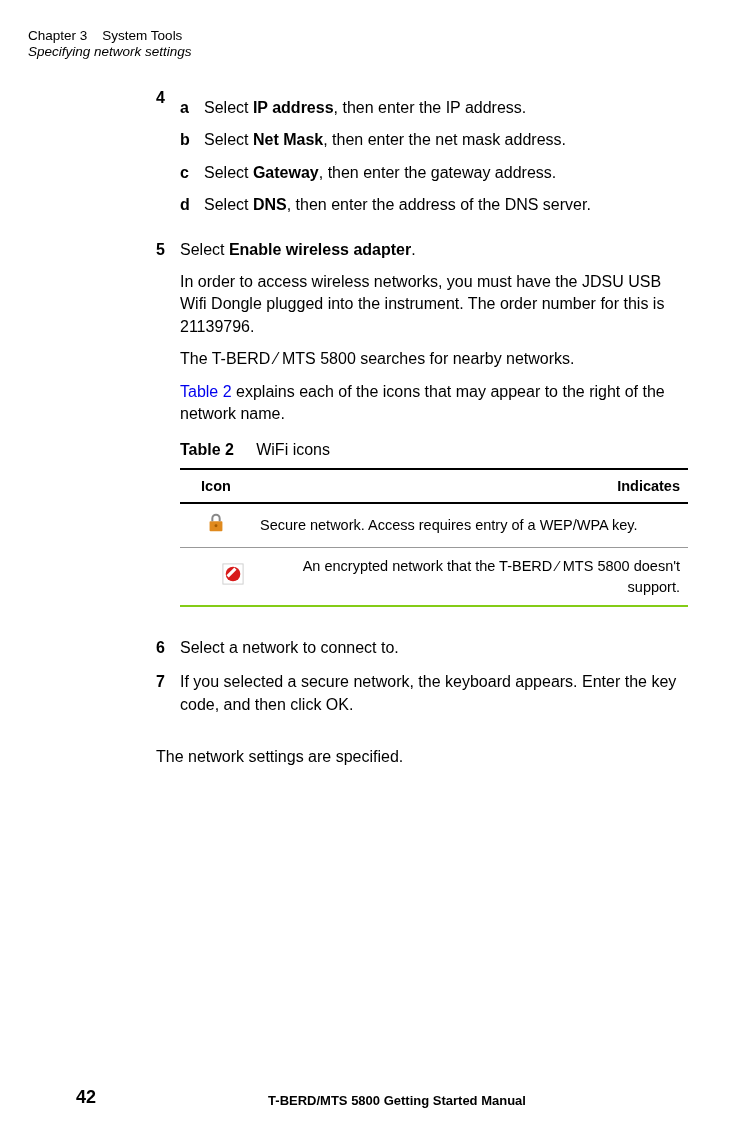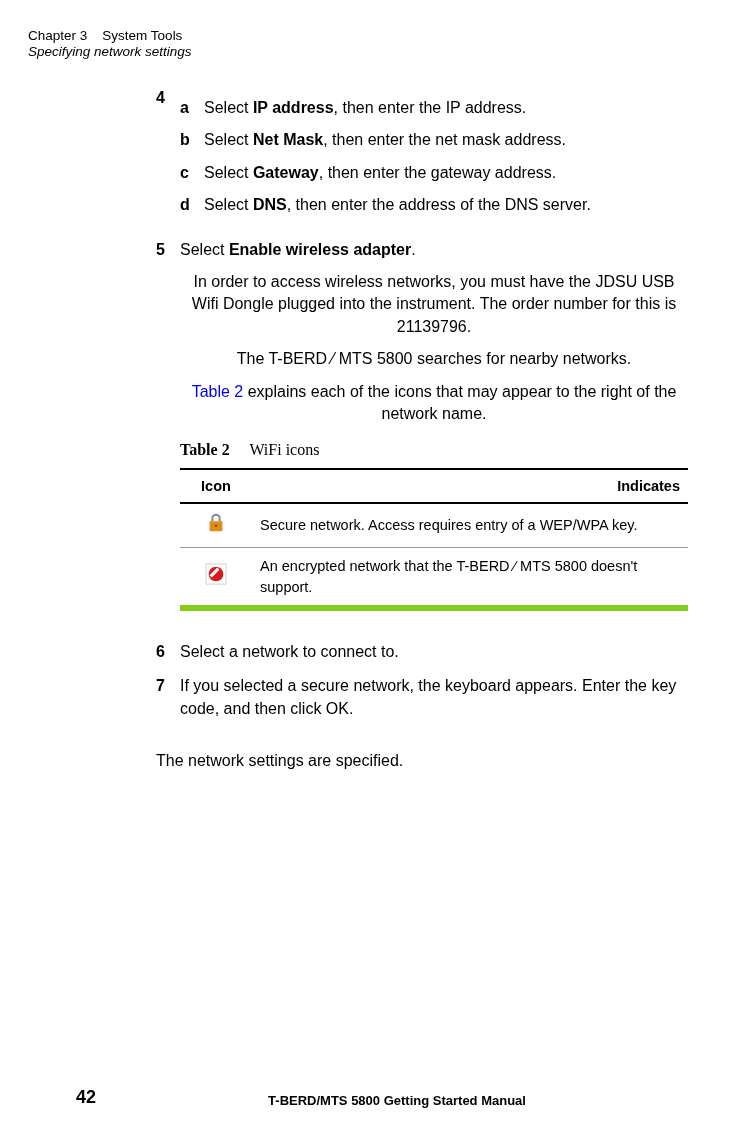--- a/index.html
+++ b/index.html
@@ -54,30 +54,28 @@
     font-weight: bold;
     min-width: 24px;
   }
   .sub-body {
     flex: 1;
   }
   b { font-weight: bold; }
   .para {
     margin-top: 10px;
     margin-bottom: 10px;
-    text-align: center;
   }
   .link {
     color: #0000ee;
   }
   .table-caption {
     font-size: 16px;
     margin-top: 14px;
     margin-bottom: 6px;
-    font-family: Liberation Serif, serif;
   }
   .table-caption .tbold {
     font-weight: bold;
   }
   table {
     border-collapse: collapse;
     width: 100%;
     font-size: 14.5px;
   }
   th {
@@ -86,21 +84,22 @@
     border-bottom: 2px solid #000;
     padding: 6px 8px;
     font-weight: bold;
   }
   td {
     border-bottom: 1px solid #999;
     padding: 8px 8px;
     vertical-align: middle;
   }
   tr:last-child td {
-    border-bottom: 6px solid #84cc16;
+    border-bottom: 2px solid #84cc16;
+    text-align: right;
   }
   .icon-col {
     width: 56px;
     text-align: center;
   }
   .icon-wrap {
     display: inline-block;
   }
   .final-para {
     font-size: 16px;

